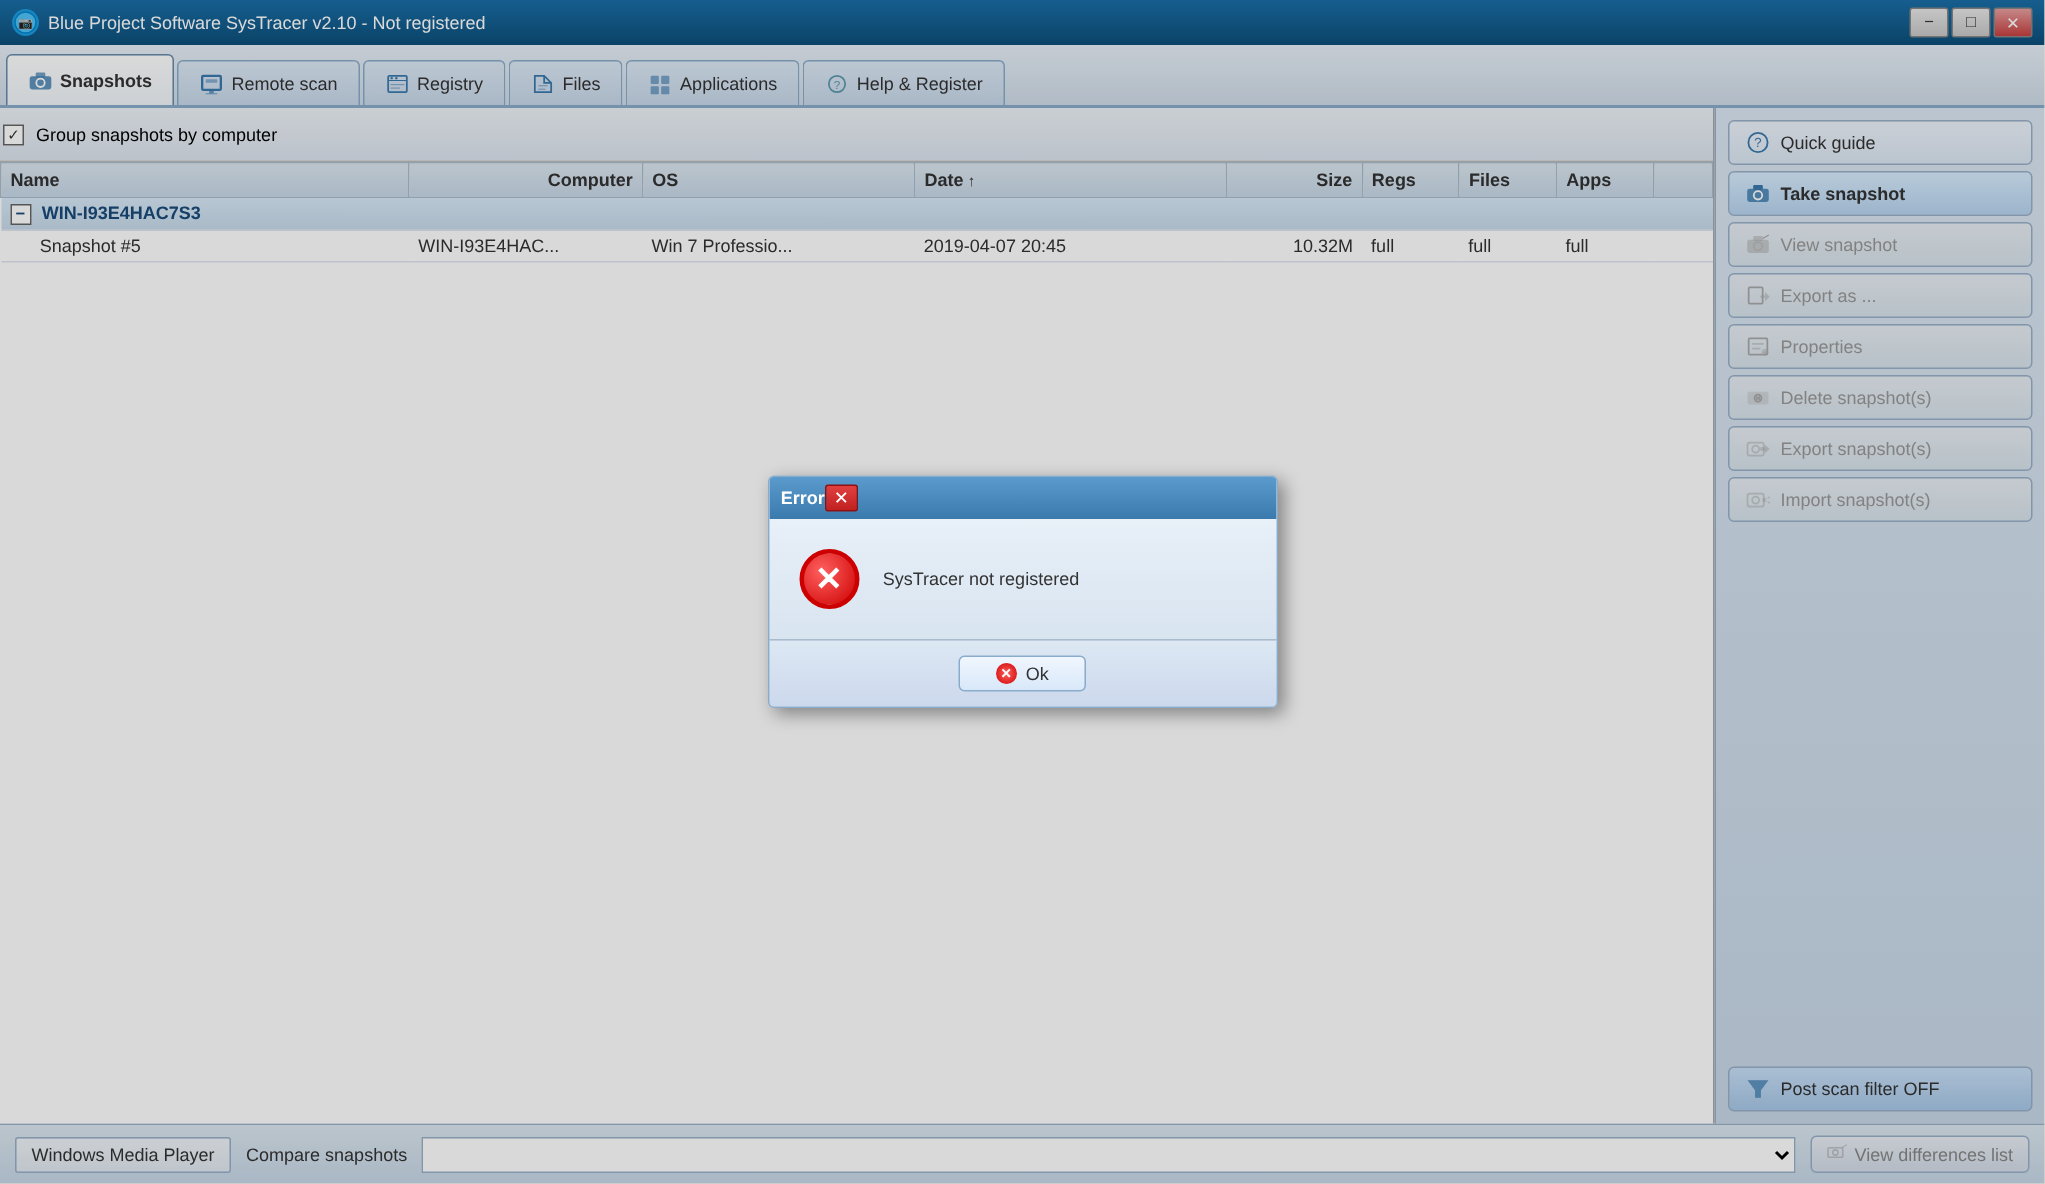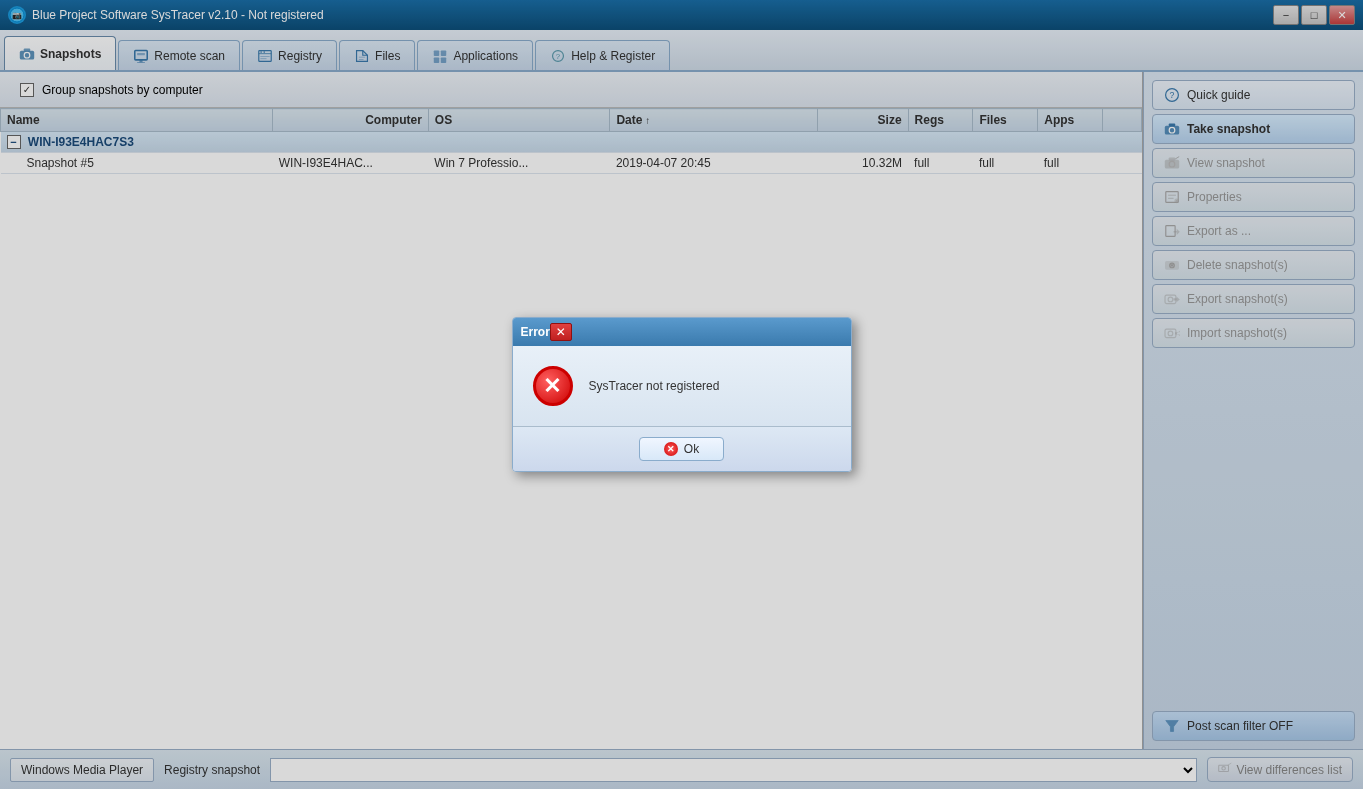--- a/index.html
+++ b/index.html
@@ -116,21 +116,21 @@
       display: flex;
       flex-direction: column;
       background: white;
       border-right: 1px solid #aaa;
     }
 
     .toolbar-row {
       display: flex;
       align-items: center;
       gap: 8px;
-      padding: 6px 20px;
+      padding: 6px 2px;
       background: linear-gradient(to bottom, #eef3f8, #dde5ef);
       border-bottom: 1px solid #bbb;
       height: 36px;
     }
     .checkbox {
       width: 14px;
       height: 14px;
       border: 1px solid #666;
       background: white;
       display: flex;
@@ -574,44 +574,44 @@
           <rect x="6" y="1" width="8" height="4" rx="1" fill="#aaa" opacity="0.5"></rect>
           <line x1="14" y1="3" x2="19" y2="0" stroke="#aaa" stroke-width="1"></line>
         </svg>
       </span>
       <span>View snapshot</span>
     </button>
 
     <button class="action-btn disabled">
       <span class="btn-icon">
         <svg width="16" height="14" viewBox="0 0 20 18">
+          <rect x="2" y="2" width="12" height="14" rx="1" fill="none" stroke="#aaa" stroke-width="1.5"></rect>
+          <path d="M16 6 L20 10 L16 14 L16 11 L12 11 L12 9 L16 9 Z" fill="#aaa" opacity="0.5"></path>
+        </svg>
+      </span>
+      <span>Export as ...</span>
+    </button>
+
+    <button class="action-btn disabled">
+      <span class="btn-icon">
+        <svg width="16" height="14" viewBox="0 0 20 18">
           <rect x="2" y="2" width="16" height="14" rx="1" fill="none" stroke="#aaa" stroke-width="1.5"></rect>
           <rect x="5" y="6" width="10" height="1.5" fill="#aaa" opacity="0.5"></rect>
           <rect x="5" y="10" width="7" height="1.5" fill="#aaa" opacity="0.5"></rect>
           <circle cx="16" cy="14" r="3" fill="#aaa" opacity="0.4"></circle>
           <line x1="15" y1="14" x2="17" y2="14" stroke="#bbb" stroke-width="1"></line>
           <line x1="16" y1="13" x2="16" y2="15" stroke="#bbb" stroke-width="1"></line>
         </svg>
       </span>
       <span>Properties</span>
     </button>
 
     <button class="action-btn disabled">
       <span class="btn-icon">
         <svg width="16" height="14" viewBox="0 0 20 18">
-          <rect x="2" y="2" width="12" height="14" rx="1" fill="none" stroke="#aaa" stroke-width="1.5"></rect>
-          <path d="M16 6 L20 10 L16 14 L16 11 L12 11 L12 9 L16 9 Z" fill="#aaa" opacity="0.5"></path>
-        </svg>
-      </span>
-      <span>Export as ...</span>
-    </button>
-
-    <button class="action-btn disabled">
-      <span class="btn-icon">
-        <svg width="16" height="14" viewBox="0 0 20 18">
           <rect x="1" y="4" width="18" height="11" rx="2" fill="#aaa" opacity="0.3"></rect>
           <circle cx="10" cy="9.5" r="3" fill="none" stroke="#aaa" stroke-width="1.5"></circle>
           <line x1="8" y1="8" x2="12" y2="11" stroke="#aaa" stroke-width="1.5"></line>
           <line x1="12" y1="8" x2="8" y2="11" stroke="#aaa" stroke-width="1.5"></line>
         </svg>
       </span>
       <span>Delete snapshot(s)</span>
     </button>
 
     <button class="action-btn disabled">
@@ -642,21 +642,21 @@
           <polygon points="2,2 18,2 12,10 12,16 8,16 8,10" fill="#3a7aad" opacity="0.7" stroke="#3a7aad" stroke-width="1"></polygon>
         </svg>
       </span>
       <span>Post scan filter OFF</span>
     </button>
   </div>
 </div>
 
 <div class="bottom-bar">
   <button class="windows-media-btn">Windows Media Player</button>
-  <span class="compare-label">Registry snapshot</span>
+  <span class="compare-label">Compare snapshots</span>
   <select class="compare-select">
     <option value=""></option>
   </select>
   <button class="bottom-right-btn">
     <span class="btn-icon">
       <svg width="14" height="12" viewBox="0 0 20 16">
         <rect x="1" y="4" width="14" height="9" rx="1" fill="none" stroke="#999" stroke-width="1.5" opacity="0.5"></rect>
         <circle cx="8" cy="8.5" r="2.5" fill="none" stroke="#999" stroke-width="1.5" opacity="0.5"></circle>
         <line x1="14" y1="4" x2="19" y2="1" stroke="#999" stroke-width="1" opacity="0.5"></line>
       </svg>

